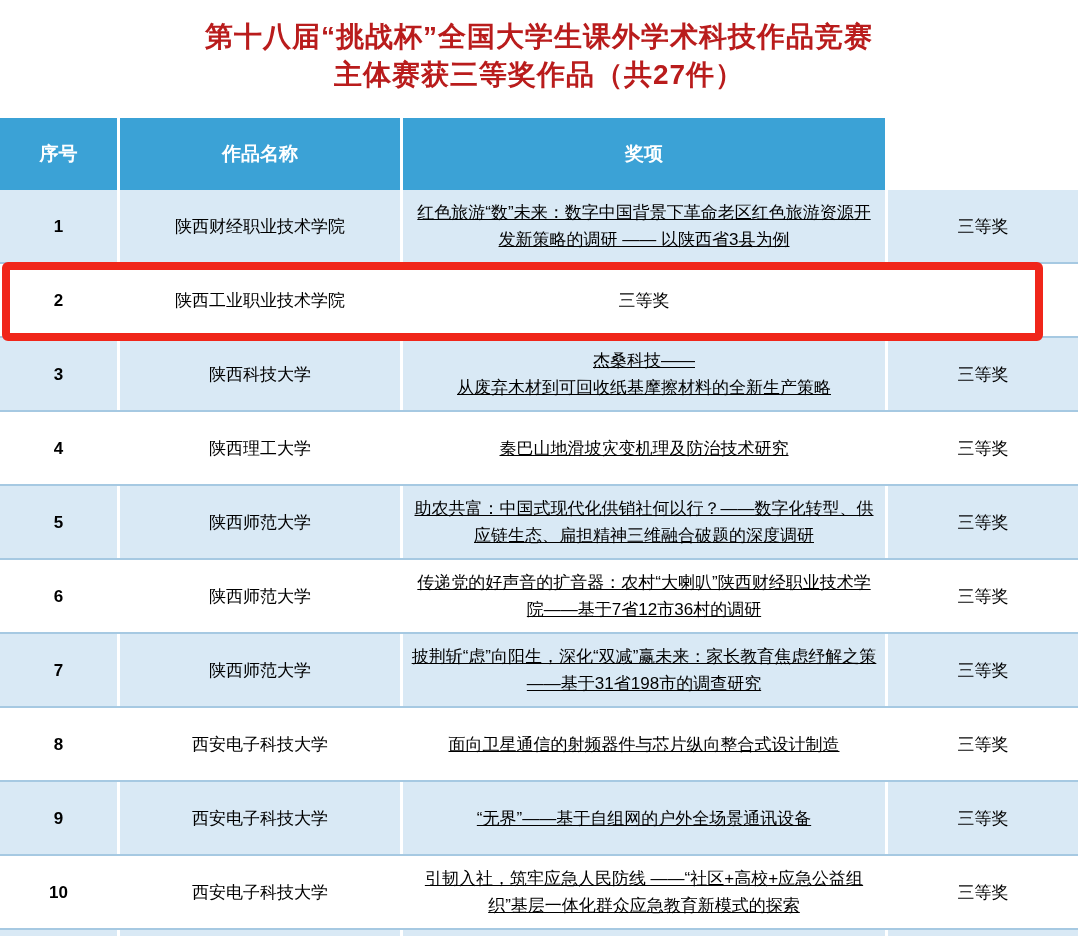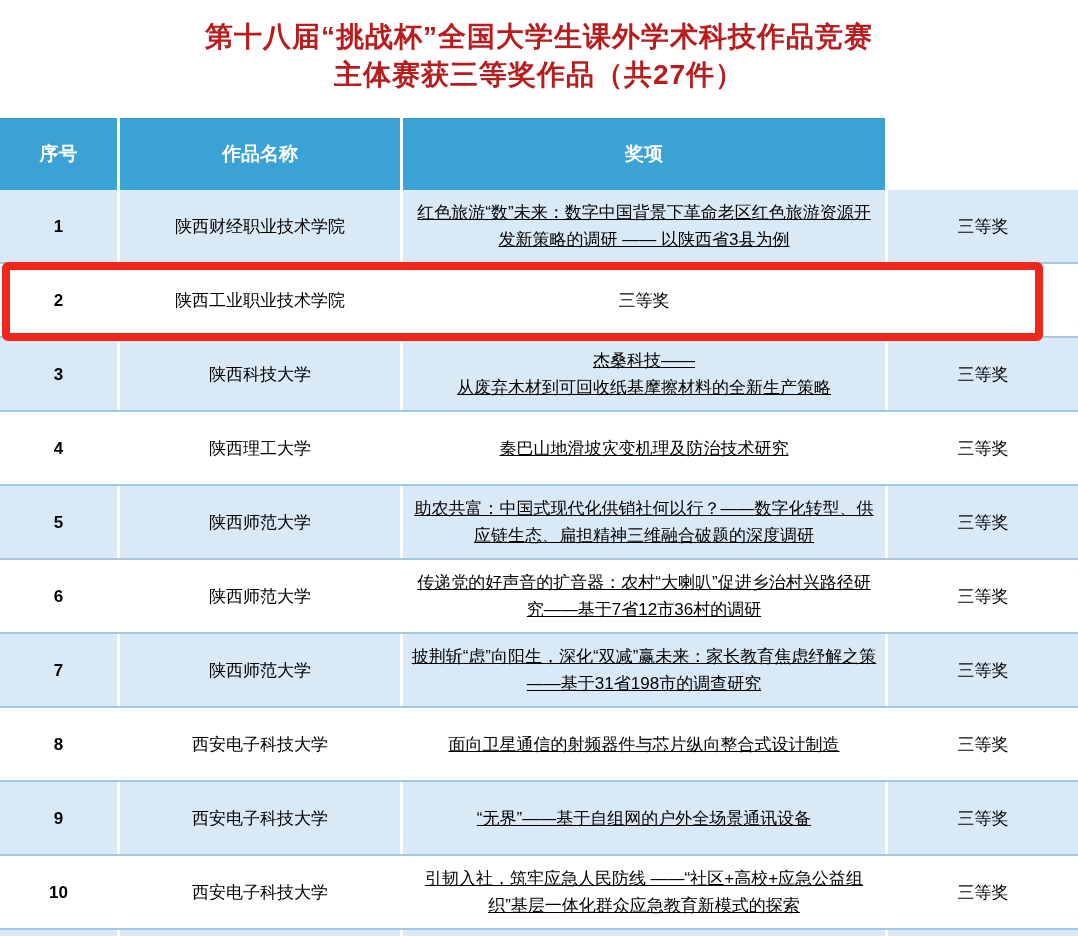--- a/index.html
+++ b/index.html
@@ -124,21 +124,21 @@
   <div class="grid-row trow alt">
     <div class="cell c-no">5</div>
     <div class="cell c-school">陕西师范大学</div>
     <div class="cell c-work">助农共富：中国式现代化供销社何以行？——数字化转型、供应链生态、扁担精神三维融合破题的深度调研</div>
     <div class="cell c-award">三等奖</div>
   </div>
 
   <div class="grid-row trow plain">
     <div class="cell c-no">6</div>
     <div class="cell c-school">陕西师范大学</div>
-    <div class="cell c-work">传递党的好声音的扩音器：农村“大喇叭”促进乡治村兴路径研究——基于7省12市36村的调研</div>
+    <div class="cell c-work">传递党的好声音的扩音器：农村“大喇叭”陕西财经职业技术学院——基于7省12市36村的调研</div>
     <div class="cell c-award">三等奖</div>
   </div>
 
   <div class="grid-row trow alt">
     <div class="cell c-no">7</div>
     <div class="cell c-school">陕西师范大学</div>
     <div class="cell c-work">披荆斩“虑”向阳生，深化“双减”赢未来：家长教育焦虑纾解之策——基于31省198市的调查研究</div>
     <div class="cell c-award">三等奖</div>
   </div>
 

